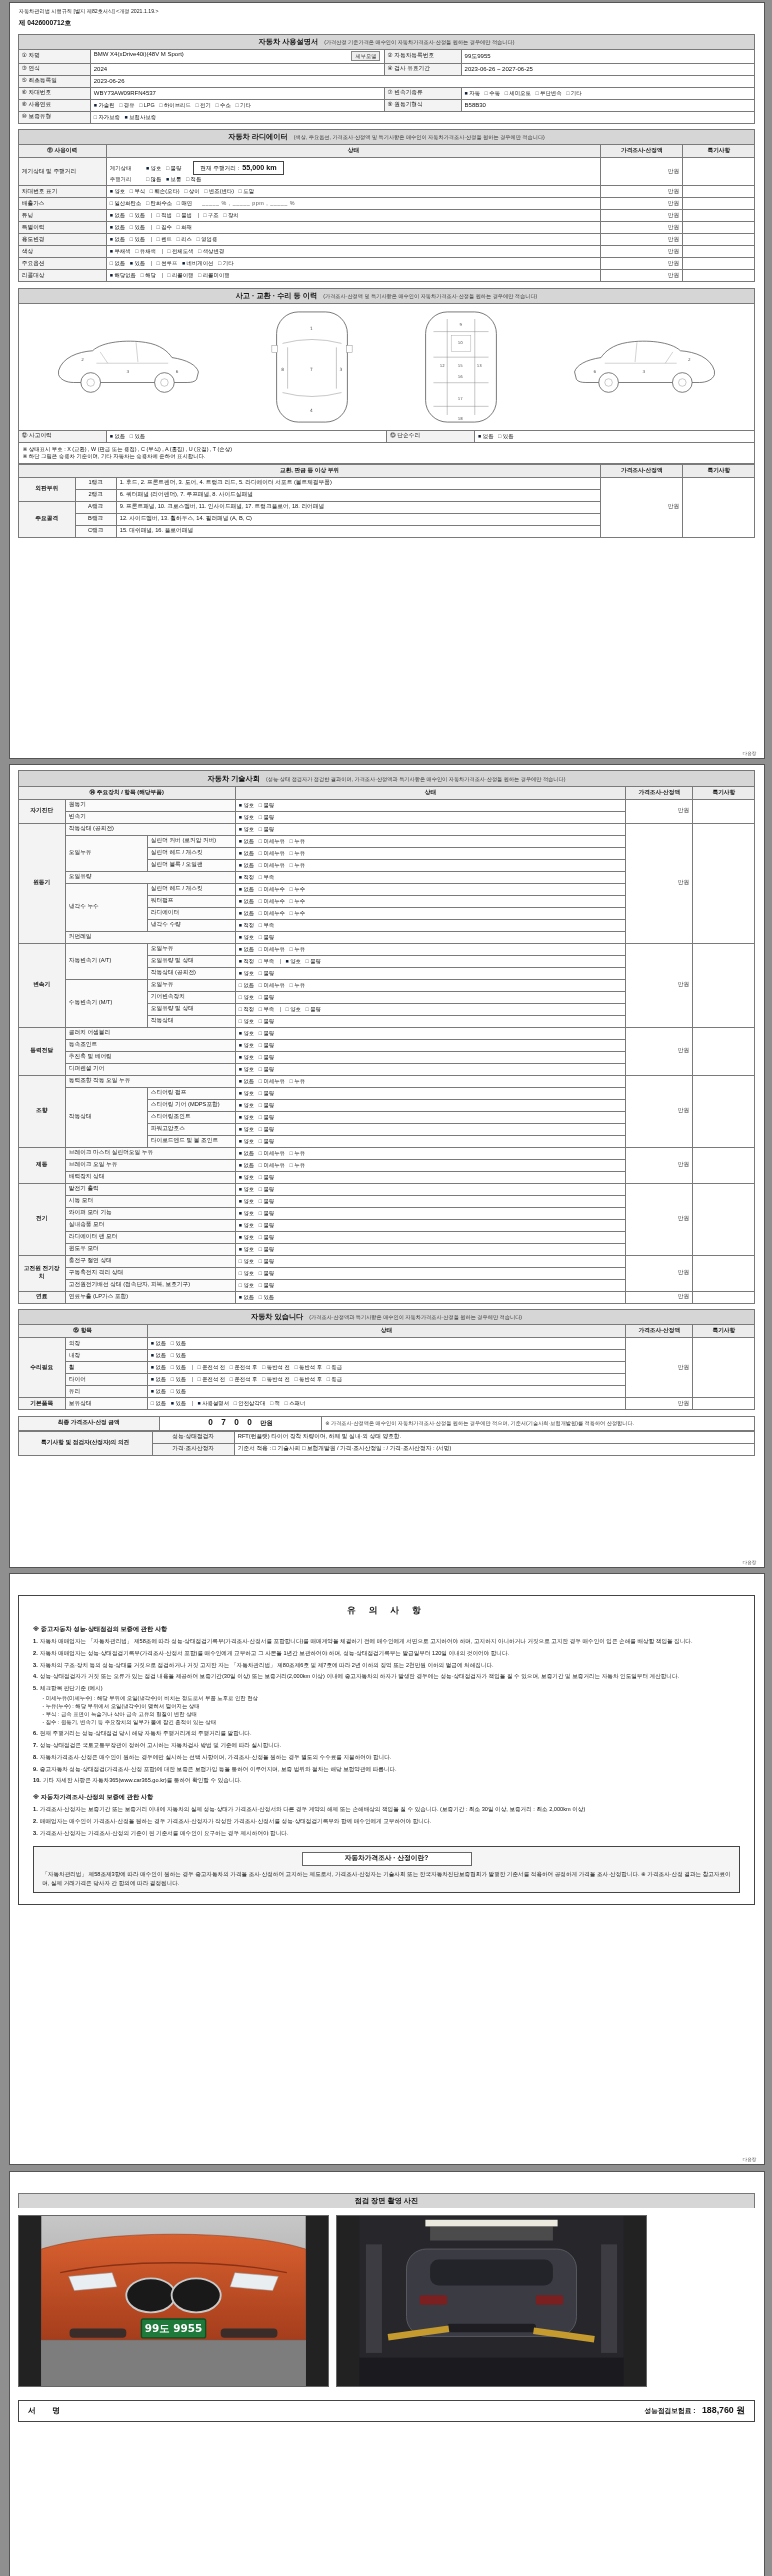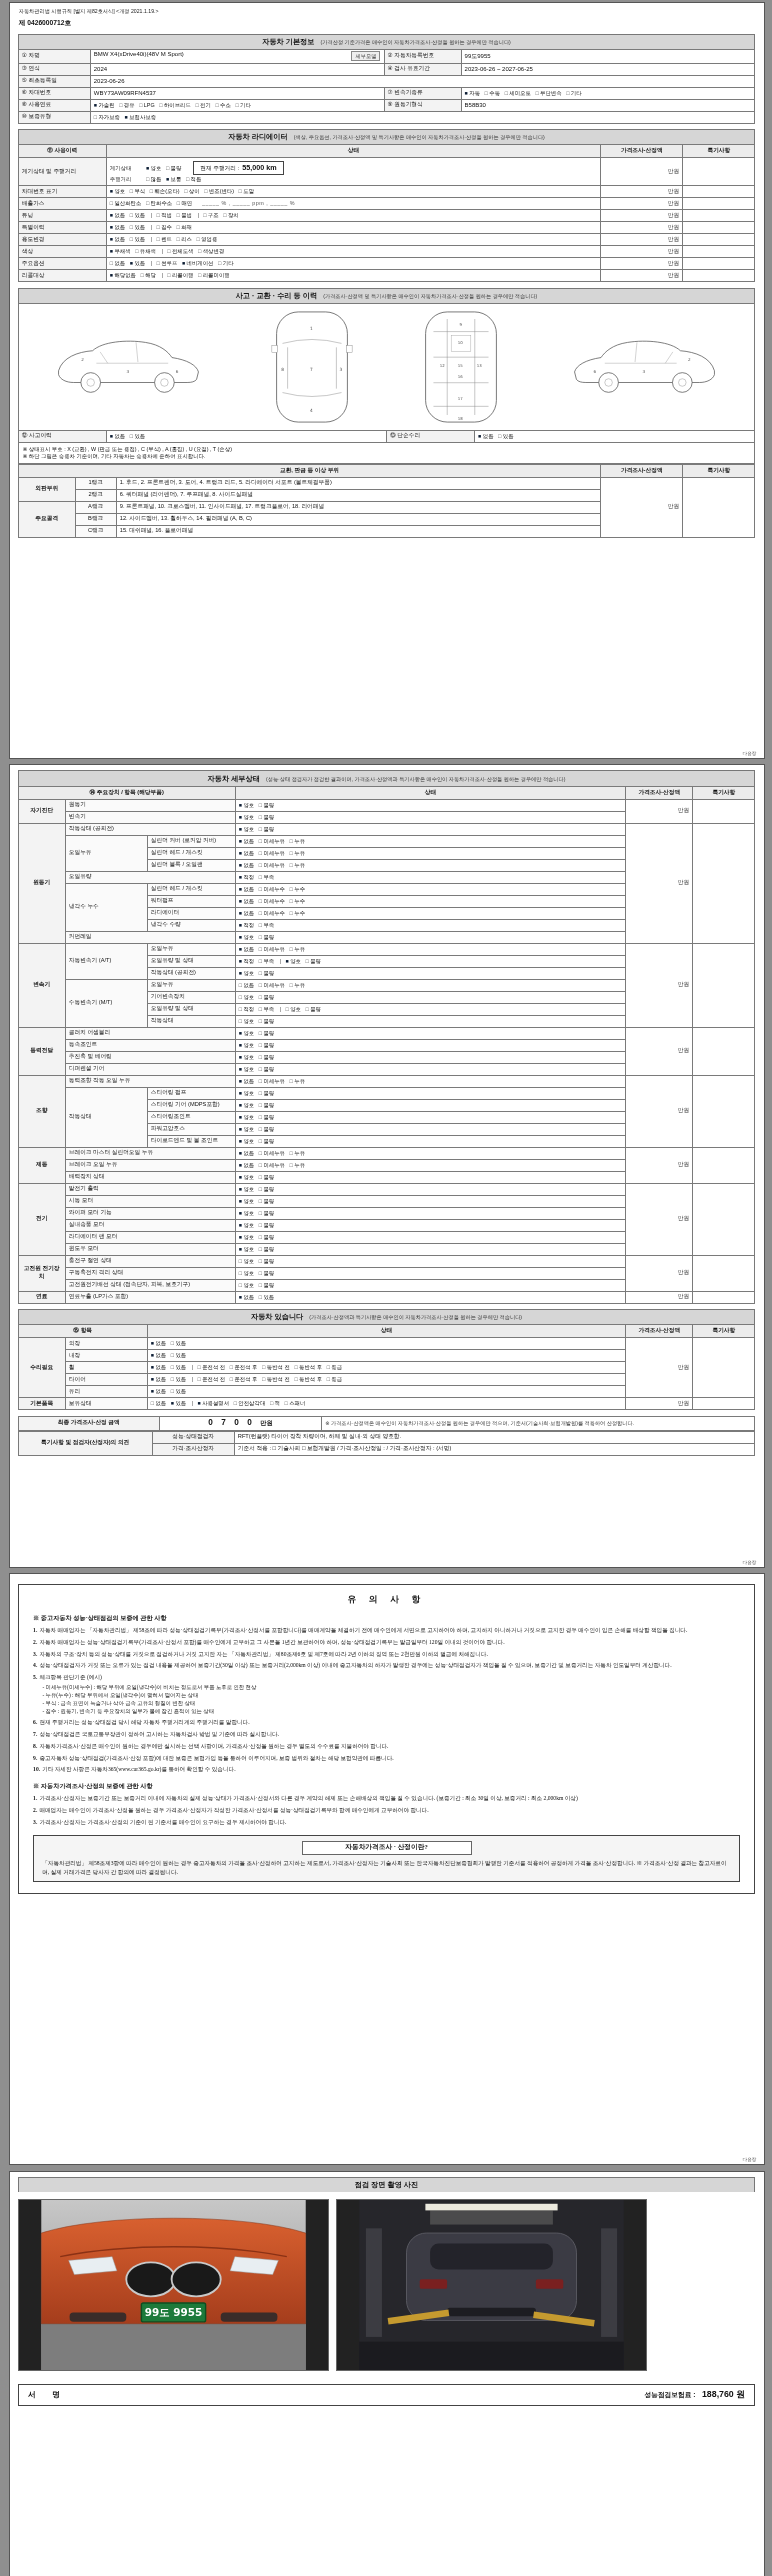--- a/index.html
+++ b/index.html
@@ -43,21 +43,21 @@
   .legend{border:0.5px solid #7a7a7a;border-top:none;font-size:5.4px;padding:2.1px 4.1px;background:#fff;}
   .legend div{margin:0.5px 0;}
   .diagwrap{border:0.5px solid #7a7a7a;border-bottom:none;padding:4.1px 2.1px;background:#fff;
             display:flex;justify-content:space-around;align-items:center;}
   .nextpage{position:absolute;right:7.2px;bottom:2.1px;font-size:4.6px;color:#555;}
   .ftable .flab{width:134px;text-align:center;font-weight:bold;background:#f3f3f3;}
   .famount{width:155px;text-align:center;font-weight:bold;font-size:8.2px;letter-spacing:3.1px;}
   .funit{font-size:6.2px;letter-spacing:0;}
   .fnote{font-size:5.2px;color:#333;}
   .who{width:82px;background:#f3f3f3;text-align:center;}
-  .notice-box{border:0.8px solid #444;padding:8.2px 14.4px 10.3px;margin-top:4px;font-family:Liberation Serif, serif;}
+  .notice-box{border:0.8px solid #444;padding:8.2px 14.4px 10.3px;margin-top:15px;}
   .notice-title{text-align:center;font-size:8.8px;font-weight:bold;letter-spacing:5.2px;margin:1px 0 6.2px;}
   .ni{font-size:5.6px;line-height:1.55;margin:3.1px 0;}
   .nn{font-weight:bold;margin-right:2.1px;}
   .nsubs{margin:1px 0 1px 9.3px;color:#222;}
   .nsub{font-size:5.4px;line-height:1.5;}
   .nhead{font-size:6.2px;font-weight:bold;margin:8.2px 0 3.1px;}
   .infobox{border:0.8px solid #444;background:#f5f5f5;margin-top:8.2px;padding:5.2px 8.2px;}
   .infobox .ib-title{text-align:center;font-weight:bold;font-size:6.7px;border:0.5px solid #666;
                      background:#fff;display:block;width:165px;margin:0 auto 4.1px;padding:1.5px;}
   .infobox .ib-body{font-size:5.6px;line-height:1.55;}
@@ -74,21 +74,21 @@
 <body>
 
 <div class="sheet">
 
   <div class="page" style="min-height:757px;">
     <div class="topnote">자동차관리법 시행규칙 [별지 제82호서식] &lt;개정 2021.1.19.&gt;</div>
 
     <div class="docno">제 0426000712호</div>
 
     <div class="secbar">
-      <span>자동차 기본정보</span>
+      <span>자동차 사용설명서</span>
       <span class="secnote">(가격산정 기준가격은 매수인이 자동차가격조사·산정을 원하는 경우에만 적습니다)</span>
     </div>
     <table>
       <colgroup>
           <col style="width:72px">
           <col>
           <col style="width:77px">
           <col>
         </colgroup>
       <tbody id="basic-body">
@@ -510,21 +510,21 @@
             <td>15. 대쉬패널,  16. 플로어패널</td>
           </tr>
         </tbody>
     </table>
 
     <div class="nextpage">다음장</div>
   </div>
 
   <div class="page" style="min-height:804px;">
     <div class="secbar" style="margin-top:0;">
-      <span>자동차 세부상태</span>
+      <span>자동차 기술사회</span>
       <span class="secnote">(성능·상태 점검자가 점검한 결과이며, 가격조사·산정액과 특기사항은 매수인이 자동차가격조사·산정을 원하는 경우에만 적습니다)</span>
     </div>
     <table>
       <colgroup>
           <col style="width:47px">
           <col style="width:82px">
           <col style="width:88px">
           <col>
           <col style="width:67px">
           <col style="width:62px">
@@ -1233,21 +1233,21 @@
         </div>
       <div class="infobox">
         <span class="ib-title">자동차가격조사 · 산정이란?</span>
         <div class="ib-body">「자동차관리법」 제58조제3항에 따라 매수인이 원하는 경우 중고자동차의 가격을 조사·산정하여 고지하는 제도로서, 가격조사·산정자는 기술사회 또는 한국자동차진단보증협회가 발행한 기준서를 적용하여 공정하게 가격을 조사·산정합니다. ※ 가격조사·산정 결과는 참고자료이며, 실제 거래가격은 당사자 간 합의에 따라 결정됩니다.</div>
       </div>
     </div>
     <div class="nextpage">다음장</div>
   </div>
 
   <div class="page" style="min-height:453px;">
-    <div class="secbar" style="margin-top:0;">
+    <div class="secbar" style="margin-top:16px;">
       <span>점검 장면 촬영 사진</span>
     </div>
     <div class="photos">
       <svg class="photo" viewBox="0 0 560 360">
         <defs>
           <linearGradient id="bgf" x1="0" y1="0" x2="0" y2="1">
               <stop offset="0" stop-color="#c7c7c7"></stop>
               <stop offset="1" stop-color="#8e8e8e"></stop>
             </linearGradient>
           <linearGradient id="carg" x1="0" y1="0" x2="0" y2="1">

